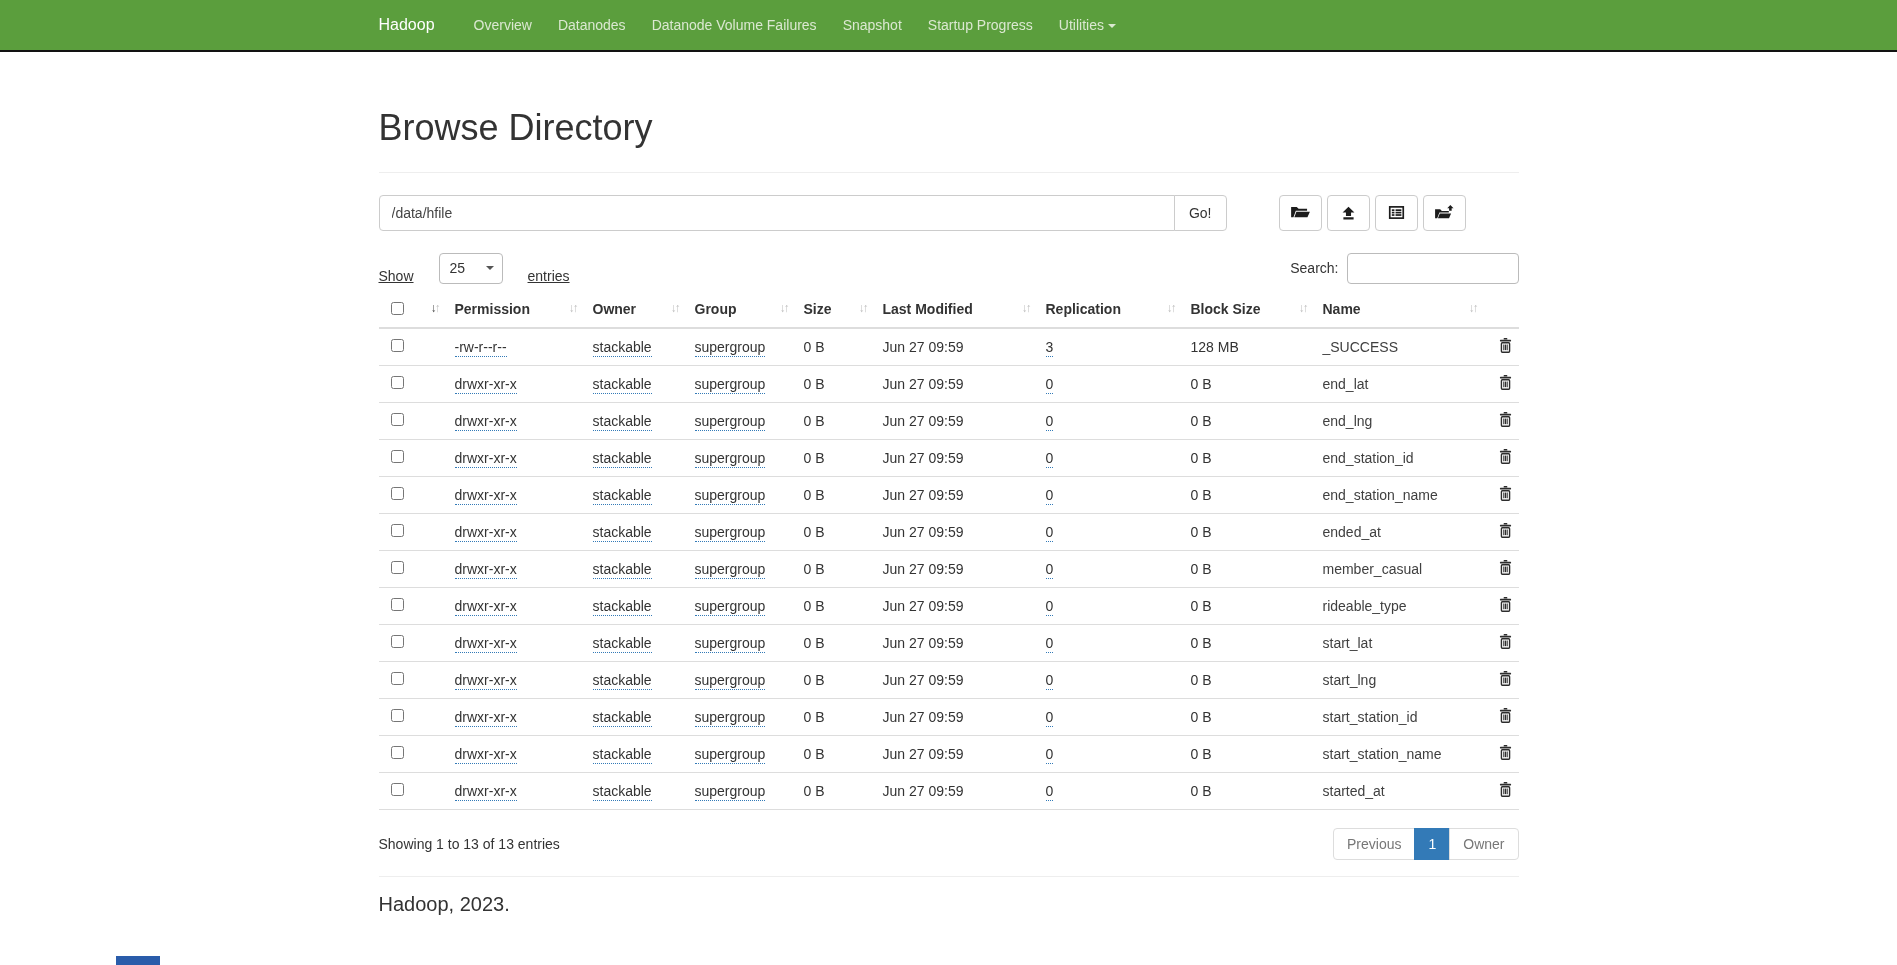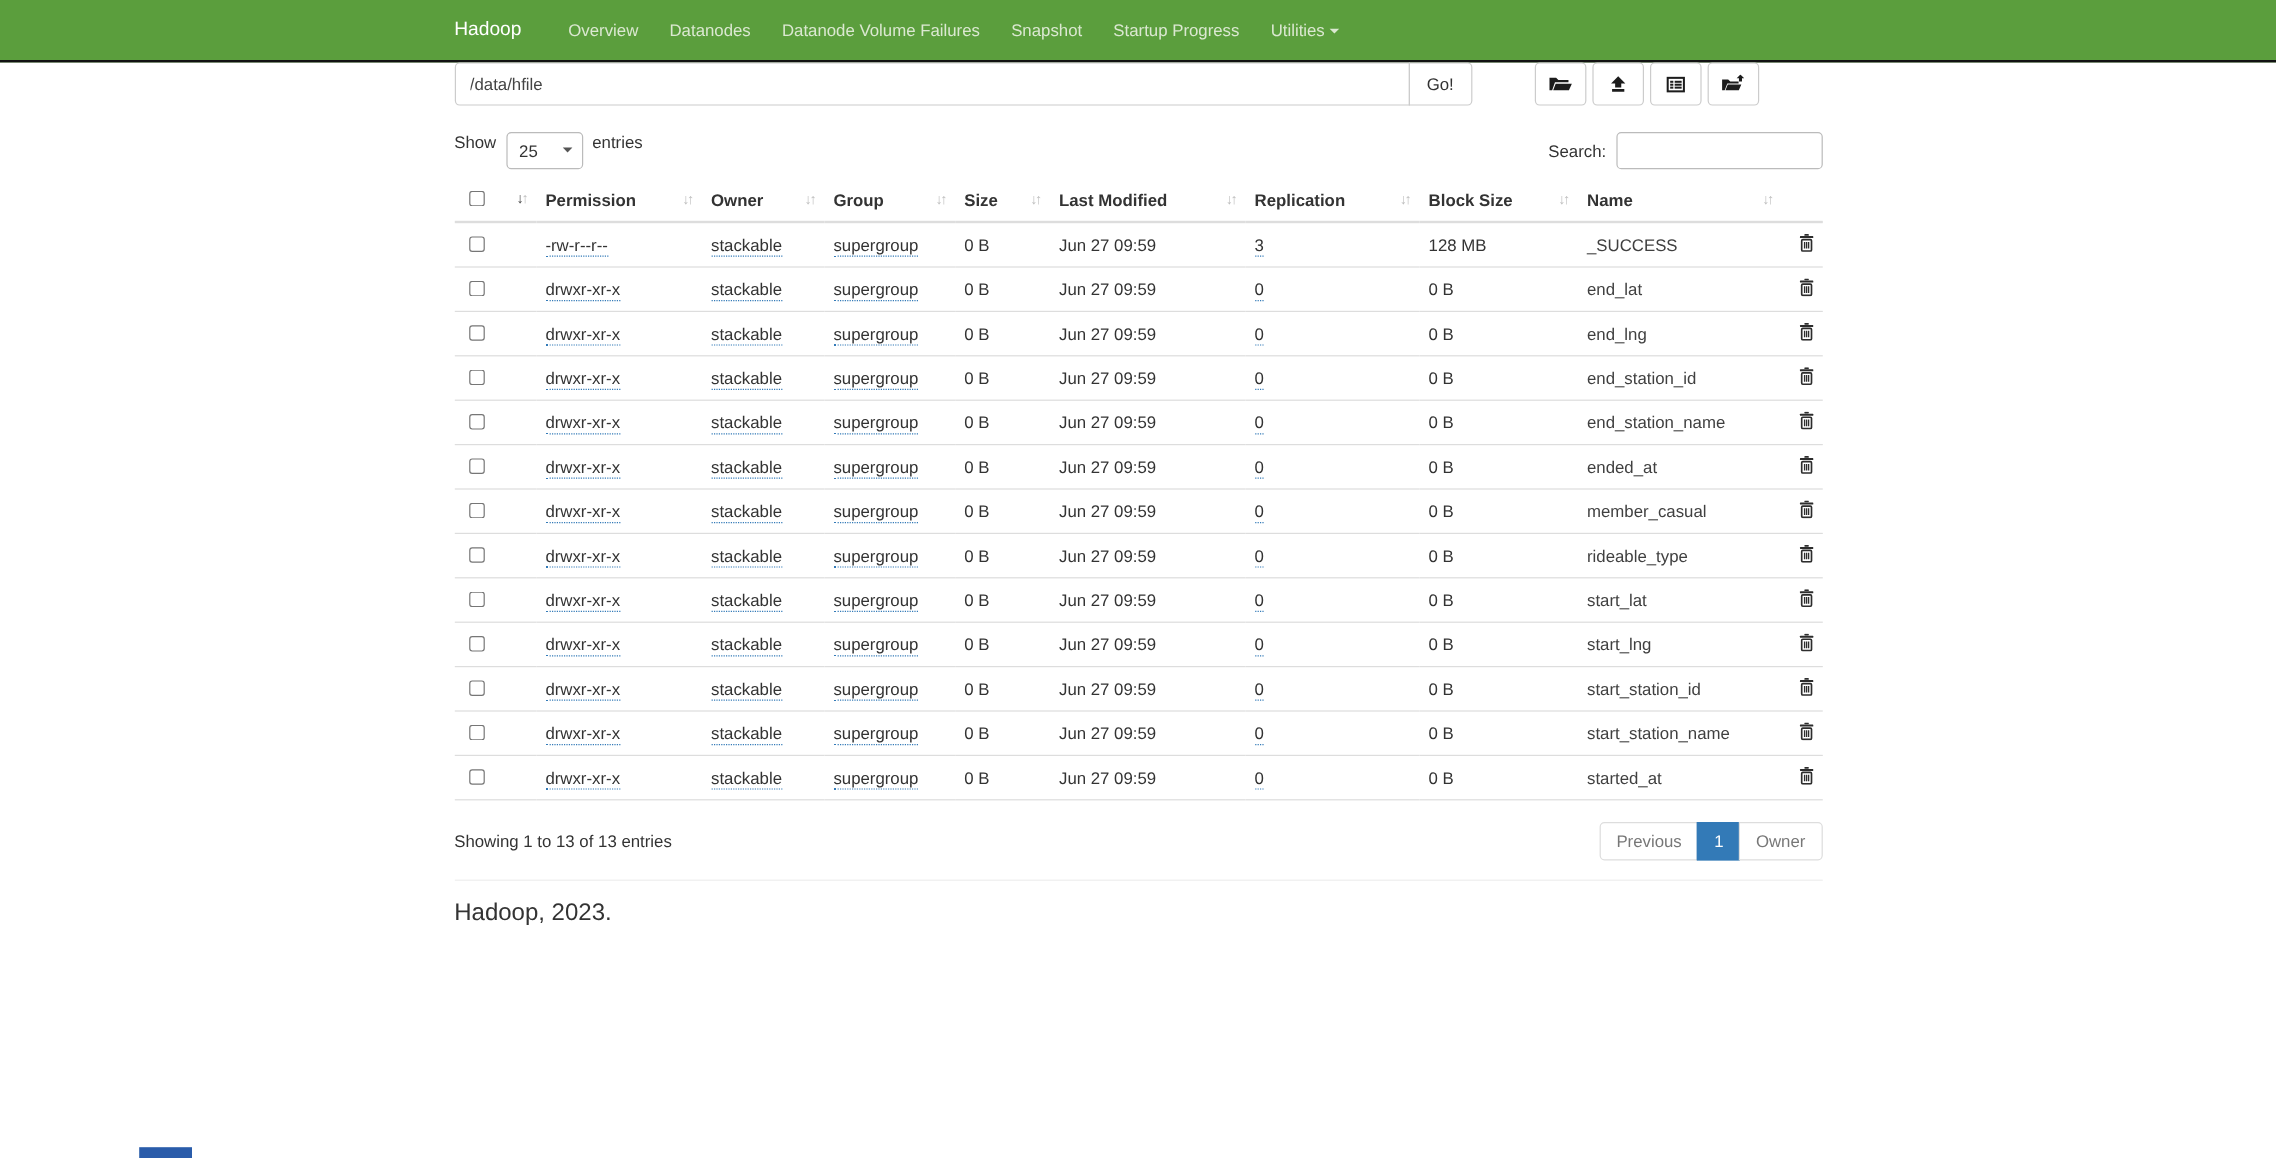--- a/index.html
+++ b/index.html
@@ -51,21 +51,21 @@
     font-family:"Liberation Sans", sans-serif;
   }
   .go-btn { border-radius:0 4px 4px 0; margin-left:-1px; }
   .icon-group { display:flex; gap:5px; margin-left:30px; }
   .icon-btn { width:43px; display:flex; align-items:center; justify-content:center; padding:6px 0; }
   .icon-btn svg { display:block; }
   
   .controls-row {
     display:flex; justify-content:space-between; align-items:center; margin:0 0 4px 0;
   }
-  .show-entries { display:flex; align-items:flex-start; gap:8px; }
+  .show-entries { display:flex; align-items:flex-end; gap:25px;text-decoration:underline; }
   .select-wrap { position:relative; display:inline-block; }
   .select-wrap select {
     -webkit-appearance:none; appearance:none; width:64px; height:31px;
     border:1px solid #bbb; border-radius:4px; background:#fff; color:#333;
     font-size:14px; padding:4px 4px 4px 10px; font-family:"Liberation Sans", sans-serif;
   }
   .select-wrap::after {
     content:""; position:absolute; right:9px; top:13px; pointer-events:none;
     border-top:4px solid #555; border-left:4px solid transparent; border-right:4px solid transparent;
   }
@@ -138,20 +138,23 @@
       <li>
         <a>
           <span>Utilities</span><span class="caret"></span>
         </a>
       </li>
     </ul>
   </div>
 </nav>
 
 <div class="container">
+  <div class="page-header">
+    <h1>Browse Directory</h1>
+  </div>
 
   <div class="path-row">
     <div class="input-group">
       <input class="path-input" type="text" value="/data/hfile" style="">
       <button class="btn go-btn">Go!</button>
     </div>
     <div class="icon-group">
         <button class="btn icon-btn">
           <span>
             <svg width="19" height="15" viewBox="0 0 20 16" fill="#1c1c1c">

